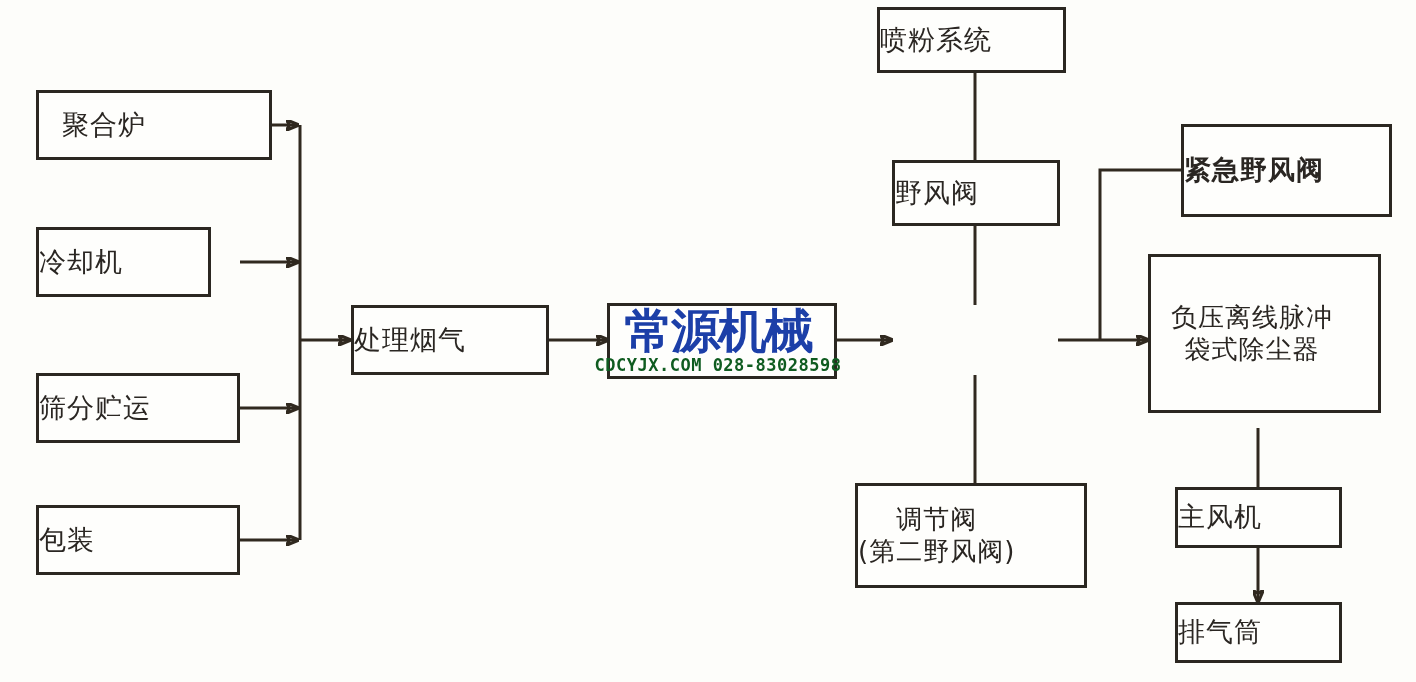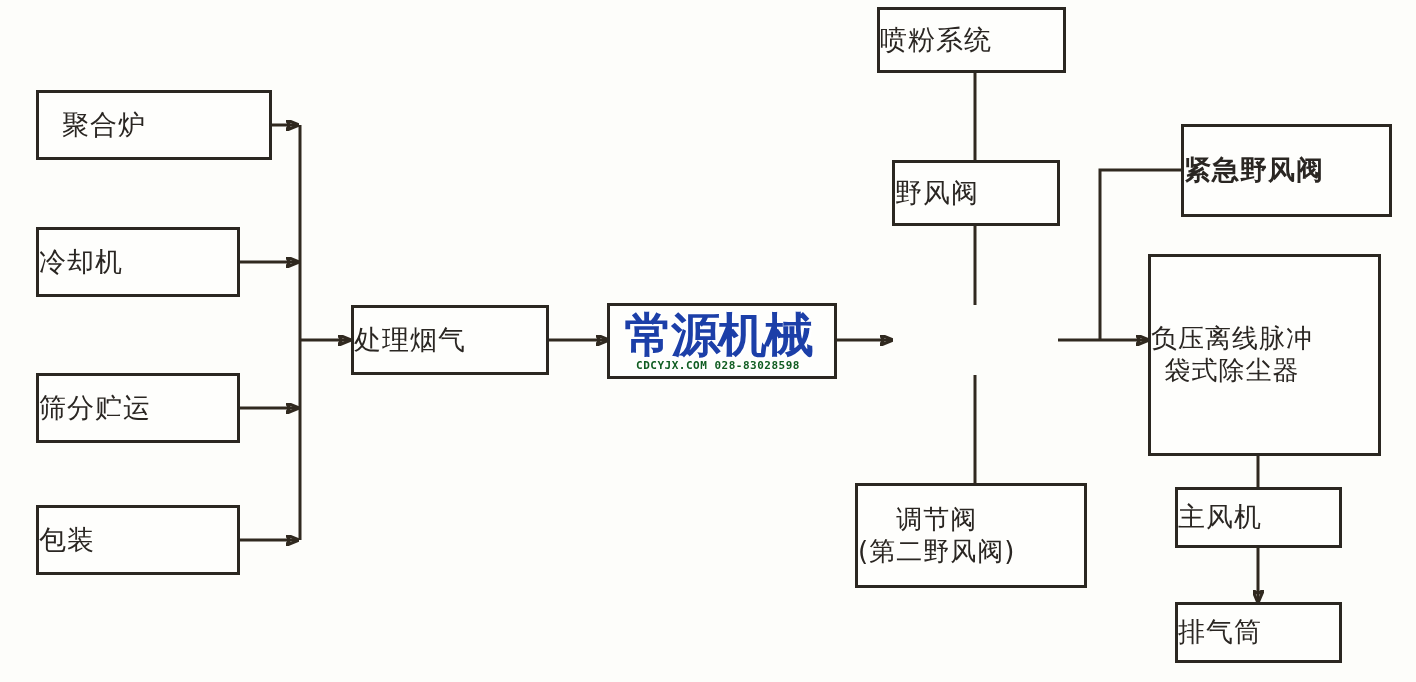--- a/index.html
+++ b/index.html
@@ -69,21 +69,21 @@
     text-shadow:
       1px 0 0 #ffffff, -1px 0 0 #ffffff,
       0 1px 0 #ffffff, 0 -1px 0 #ffffff,
       2px 2px 0 rgba(255,255,255,0.85);
     white-space: nowrap;
     transform: scaleX(1.04);
   }
   #wm-sub {
     font-family: "DejaVu Sans Mono", "Liberation Mono", monospace;
     font-weight: bold;
-    font-size: 11px;
+    font-size: 17px;
     color: #0f5c20;
     letter-spacing: 0.5px;
     margin-top: 1px;
     white-space: nowrap;
   }
 </style>
 </head>
 <body>
 
 <div id="canvas">
@@ -120,21 +120,21 @@
 
     <line x1="1258" y1="428" x2="1258" y2="487"></line>
 
     <line x1="1258" y1="548" x2="1258" y2="602" marker-end="url(#arr)"></line>
   </svg>
 
   <div class="node" style="left:36px; top:90px; width:236px; height:70px;padding-left:23px;">
     <span>聚合炉</span>
   </div>
 
-  <div class="node" style="left:36px; top:227px; width:204px; height:70px;">
+  <div class="node" style="left:36px; top:227px; width:175px; height:70px;">
     <span>冷却机</span>
   </div>
 
   <div class="node" style="left:36px; top:373px; width:204px; height:70px;">
     <span>筛分贮运</span>
   </div>
 
   <div class="node" style="left:351px; top:305px; width:198px; height:70px;">
     <span>处理烟气</span>
   </div>
@@ -158,21 +158,21 @@
 
   <div class="node two-line" style="left:855px; top:483px; width:232px; height:105px;">
     <span>调节阀
 (第二野风阀)</span>
   </div>
 
   <div class="node" style="left:1181px; top:124px; width:211px; height:93px;font-weight:bold;">
     <span>紧急野风阀</span>
   </div>
 
-  <div class="node two-line" style="left:1148px; top:254px; width:233px; height:202px;">
+  <div class="node two-line" style="left:1148px; top:254px; width:233px; height:159px;padding-left:20px;">
     <span>负压离线脉冲
 袋式除尘器</span>
   </div>
 
   <div class="node" style="left:1175px; top:487px; width:167px; height:61px;">
     <span>主风机</span>
   </div>
 
   <div class="node" style="left:1175px; top:602px; width:167px; height:61px;">
     <span>排气筒</span>

